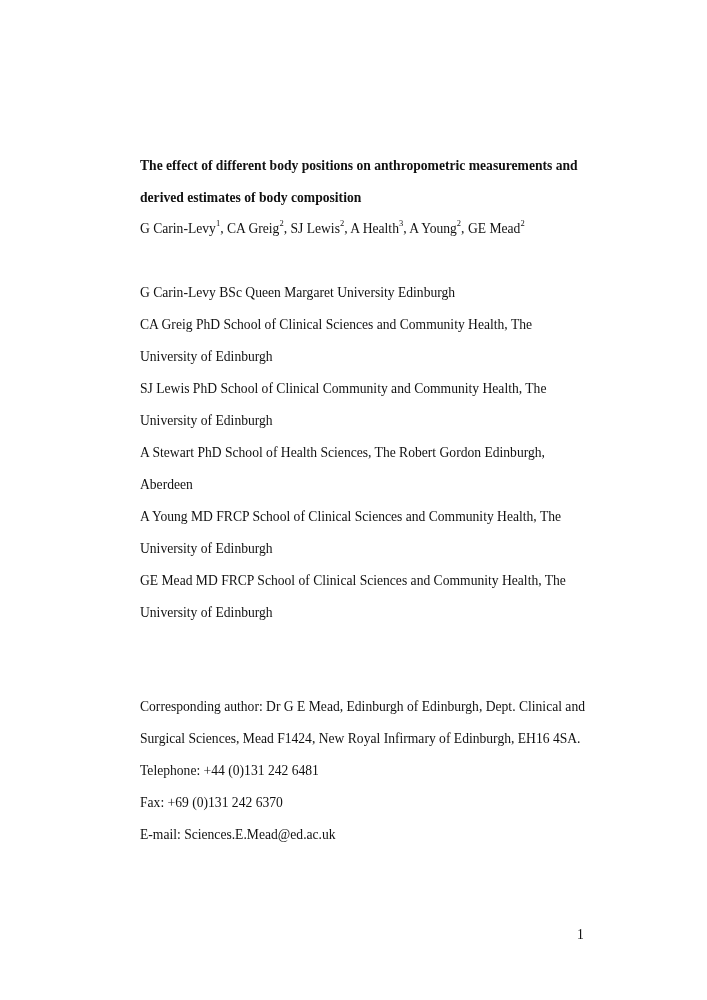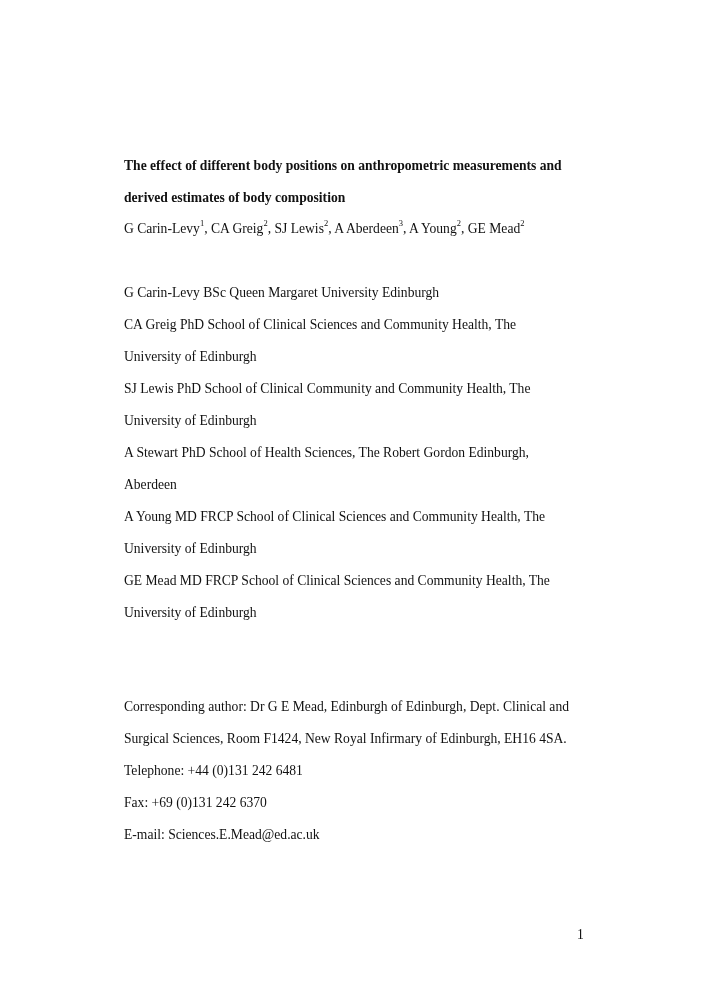--- a/index.html
+++ b/index.html
@@ -1,49 +1,49 @@
 <!DOCTYPE html>
 <html><head>
 <meta charset="utf-8">
 <style>
   html, body { margin: 0; padding: 0; background: #ffffff; }
   body { width: 707px; height: 1000px; position: relative; overflow: hidden;
          font-family: "Liberation Serif", "DejaVu Serif", serif; color: #111111; }
-  .line { position: absolute; left: 124px; font-size: 13.6px; line-height: 16px; white-space: nowrap; }
+  .line { position: absolute; left: 140px; font-size: 13.6px; line-height: 16px; white-space: nowrap; }
   .bold { font-weight: bold; }
   sup { font-size: 8.5px; line-height: 0; position: relative; top: -1px; vertical-align: super; }
   .pagenum { position: absolute; left: 577px; top: 927px; font-size: 13.6px; }
 </style>
 </head>
 <body>
 
 <div>
   <div class="line bold" style="top:158px">The effect of different body positions on anthropometric measurements and</div>
   <div class="line bold" style="top:190px">derived estimates of body composition</div>
 </div>
 
 <div class="line" style="top:221px">
-  <span><span>G Carin-Levy</span><sup>1</sup><span>, </span></span><span><span>CA Greig</span><sup>2</sup><span>, </span></span><span><span>SJ Lewis</span><sup>2</sup><span>, </span></span><span><span>A Aberdeen</span><sup>3</sup><span>, </span></span><span><span>A Young</span><sup>2</sup><span>, </span></span><span><span>GE Mead</span><sup>2</sup><span></span></span>
+  <span><span>G Carin-Levy</span><sup>1</sup><span>, </span></span><span><span>CA Greig</span><sup>2</sup><span>, </span></span><span><span>SJ Lewis</span><sup>2</sup><span>, </span></span><span><span>A Health</span><sup>3</sup><span>, </span></span><span><span>A Young</span><sup>2</sup><span>, </span></span><span><span>GE Mead</span><sup>2</sup><span></span></span>
 </div>
 
 <div>
   <div class="line" style="top:285px">G Carin-Levy BSc Queen Margaret University Edinburgh</div>
   <div class="line" style="top:317px">CA Greig PhD School of Clinical Sciences and Community Health, The</div>
   <div class="line" style="top:349px">University of Edinburgh</div>
   <div class="line" style="top:381px">SJ Lewis PhD School of Clinical Community and Community Health, The</div>
   <div class="line" style="top:413px">University of Edinburgh</div>
   <div class="line" style="top:445px">A Stewart PhD School of Health Sciences, The Robert Gordon Edinburgh,</div>
   <div class="line" style="top:477px">Aberdeen</div>
   <div class="line" style="top:509px">A Young MD FRCP School of Clinical Sciences and Community Health, The</div>
   <div class="line" style="top:541px">University of Edinburgh</div>
   <div class="line" style="top:573px">GE Mead MD FRCP School of Clinical Sciences and Community Health, The</div>
   <div class="line" style="top:605px">University of Edinburgh</div>
 </div>
 
 <div>
   <div class="line" style="top:699px">Corresponding author: Dr G E Mead, Edinburgh of Edinburgh, Dept. Clinical and</div>
-  <div class="line" style="top:731px">Surgical Sciences, Room F1424, New Royal Infirmary of Edinburgh, EH16 4SA.</div>
+  <div class="line" style="top:731px">Surgical Sciences, Mead F1424, New Royal Infirmary of Edinburgh, EH16 4SA.</div>
   <div class="line" style="top:763px">Telephone: +44 (0)131 242 6481</div>
   <div class="line" style="top:795px">Fax: +69 (0)131 242 6370</div>
   <div class="line" style="top:827px">E-mail: Sciences.E.Mead@ed.ac.uk</div>
 </div>
 
 <div class="pagenum">1</div>
 
 </body></html>

